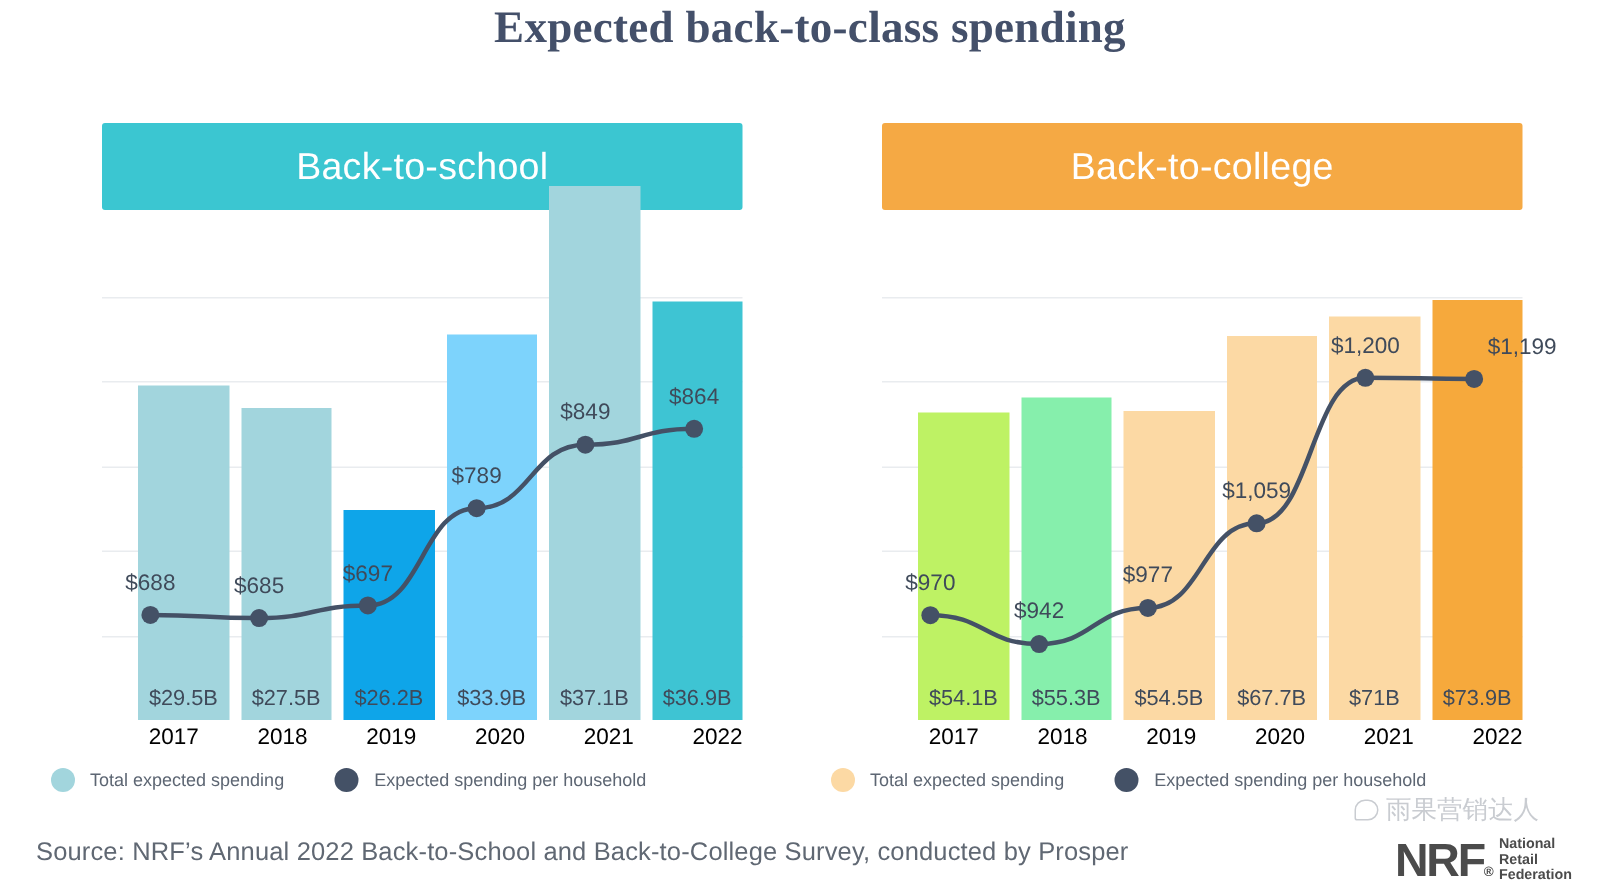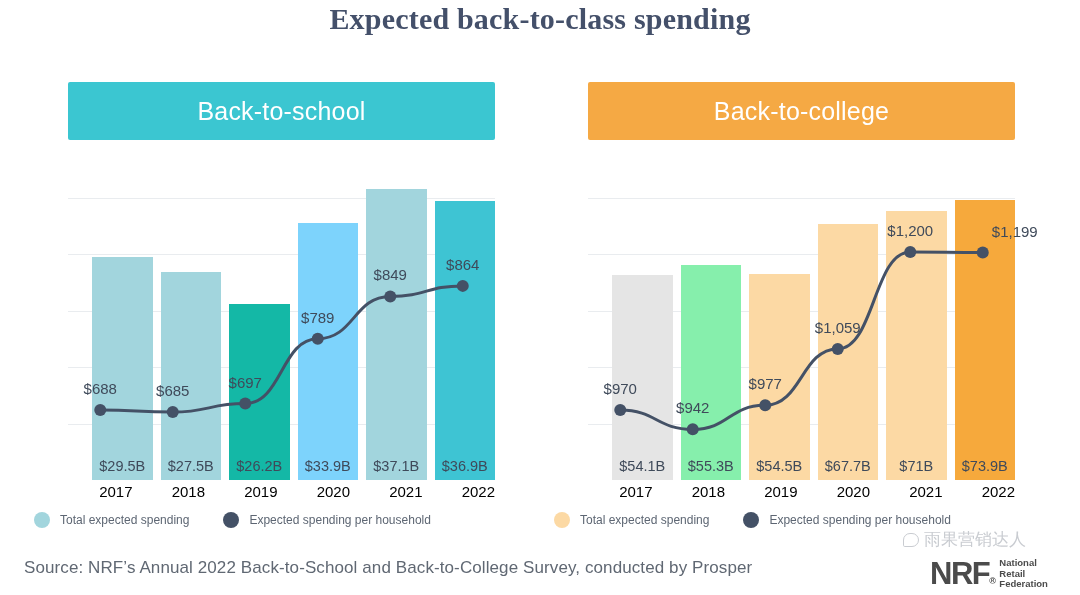--- a/index.html
+++ b/index.html
@@ -113,31 +113,31 @@
             <div class="bar" style="height: 223.357px; background: rgb(162, 213, 221);">
               <div class="bar-label">$29.5B</div>
             </div>
           </div>
           <div class="barwrap">
             <div class="bar" style="height: 208.214px; background: rgb(162, 213, 221);">
               <div class="bar-label">$27.5B</div>
             </div>
           </div>
           <div class="barwrap">
-            <div class="bar" style="height: 176px; background: #14b8a6;">
+            <div class="bar" style="height: 140px; background: #0ea5e9;">
               <div class="bar-label">$26.2B</div>
             </div>
           </div>
           <div class="barwrap">
             <div class="bar" style="height: 256.671px; background: #7dd3fc;">
               <div class="bar-label">$33.9B</div>
             </div>
           </div>
           <div class="barwrap">
-            <div class="bar" style="height: 291px; background: rgb(162, 213, 221);">
+            <div class="bar" style="height: 356px; background: rgb(162, 213, 221);">
               <div class="bar-label">$37.1B</div>
             </div>
           </div>
           <div class="barwrap">
             <div class="bar" style="height: 279.386px; background: rgb(62, 196, 211);">
               <div class="bar-label">$36.9B</div>
             </div>
           </div>
         </div>
         <div class="xaxis">
@@ -173,21 +173,21 @@
     <div class="plot" id="plot1">
         <div class="grid">
           <div class="gl" style="top: 36px;"></div>
           <div class="gl" style="top: 92px;"></div>
           <div class="gl" style="top: 149px;"></div>
           <div class="gl" style="top: 205px;"></div>
           <div class="gl" style="top: 262px;"></div>
         </div>
         <div class="bars">
           <div class="barwrap">
-            <div class="bar" style="height: 204.807px; background: #e5e5e5;">
+            <div class="bar" style="height: 204.807px; background: #bef264;">
               <div class="bar-label">$54.1B</div>
             </div>
           </div>
           <div class="barwrap">
             <div class="bar" style="height: 215px; background: #86efac;">
               <div class="bar-label">$55.3B</div>
             </div>
           </div>
           <div class="barwrap">
             <div class="bar" style="height: 206.321px; background: rgb(252, 217, 164);">

